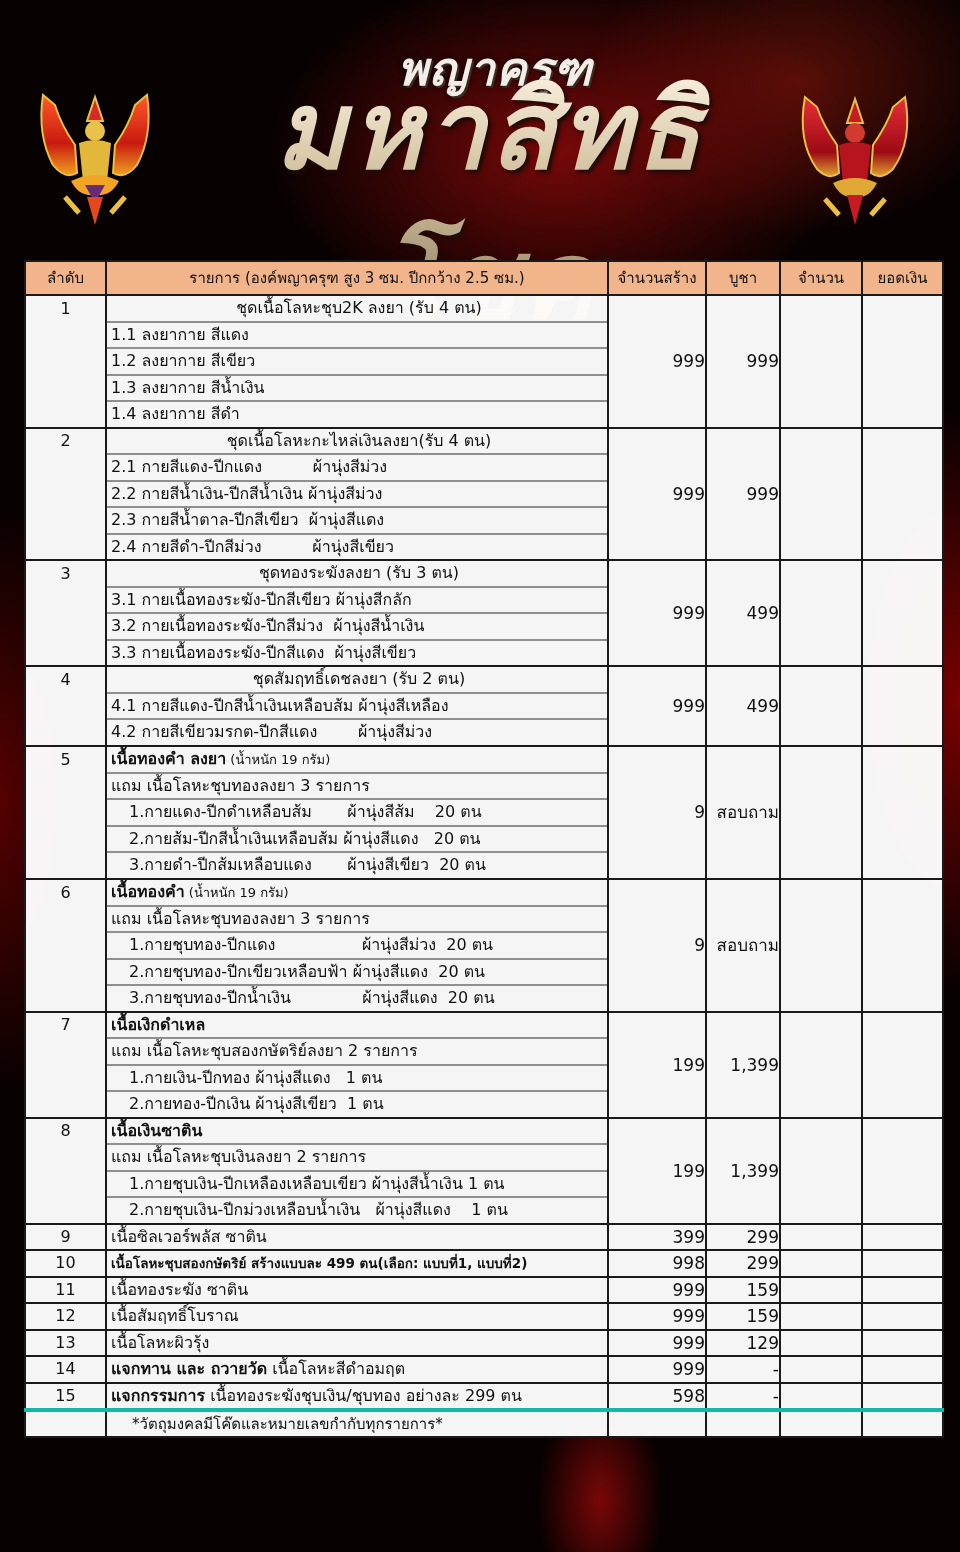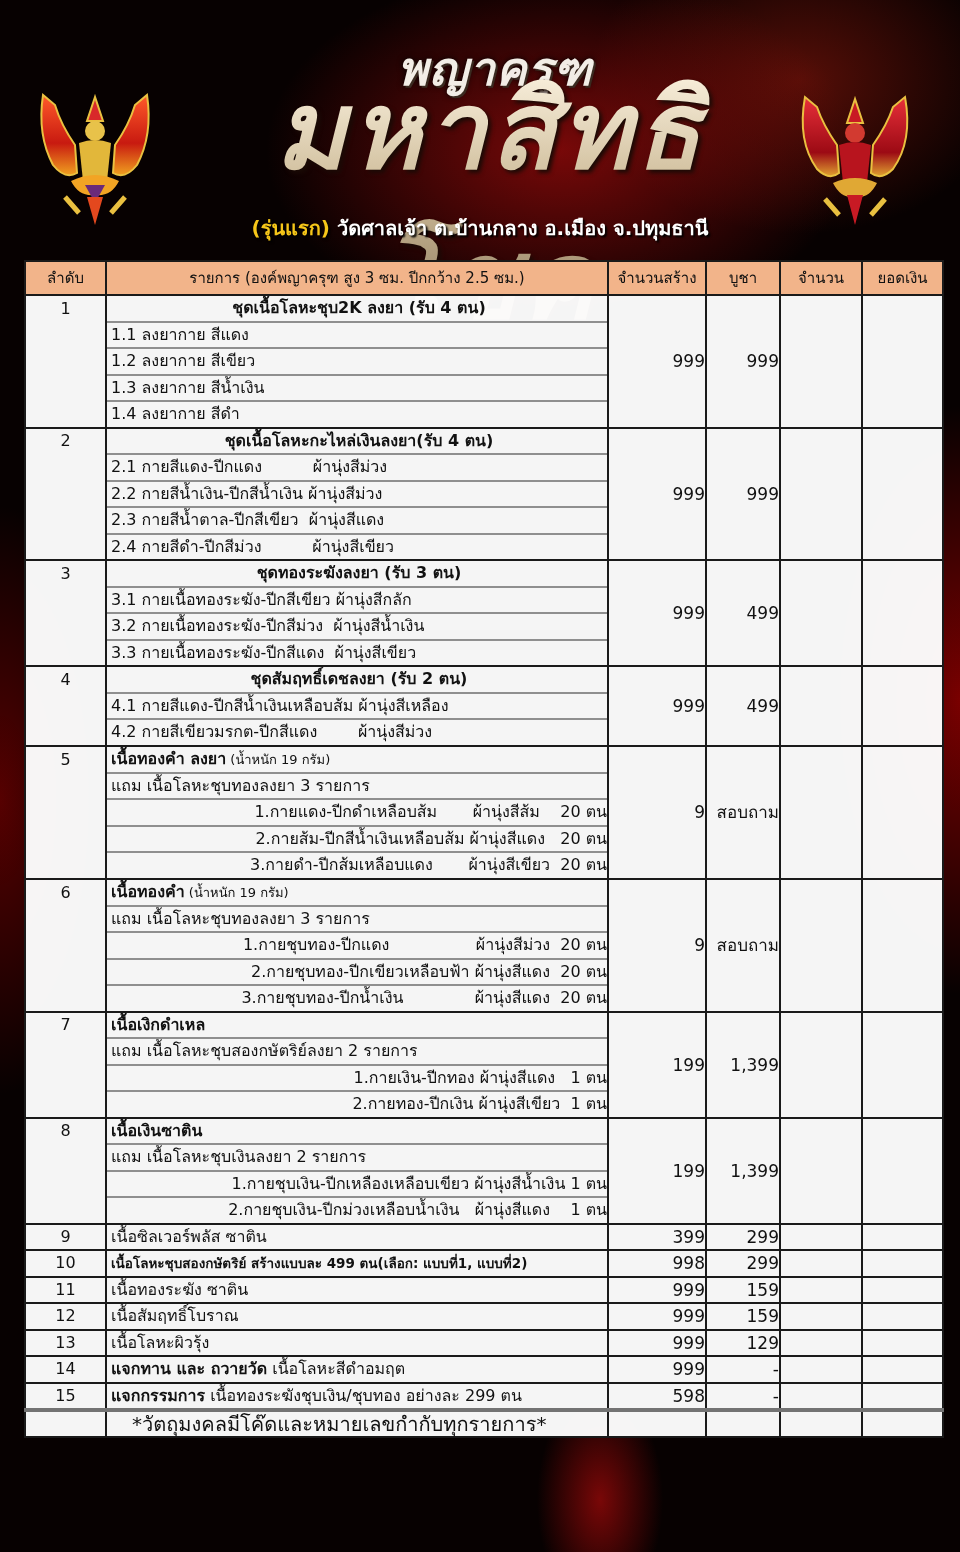--- a/index.html
+++ b/index.html
@@ -65,28 +65,28 @@
   td {
     border-left:2px solid #1a1a1a; border-right:2px solid #1a1a1a;
     padding:0 0 0 4px; font-size:16px; height:24.5px; line-height:24px;
     white-space:nowrap; overflow:hidden;
   }
   td.sub-line { border-top:2px solid #8f8f8f; }
   tr.grp-start td { border-top:2px solid #1a1a1a; }
   td.no { text-align:center; padding:0; }
   td.num { text-align:right; padding:0; font-size:17px; border-top:2px solid #1a1a1a; border-bottom:2px solid #1a1a1a;}
   td.blank { border-top:2px solid #1a1a1a; border-bottom:2px solid #1a1a1a; }
-  td.center-bold { text-align:center; font-weight:bold; }
+  td.center-bold { text-align:center; font-weight:normal; }
   .bold { font-weight:bold; }
   .small { font-size:13px; font-weight:normal;margin-top:9px; }
-  td.indent { padding-left:22px;text-align:right; }
+  td.indent { padding-left:22px; }
   tr.single td { border-top:2px solid #1a1a1a; }
   tr.single td.num { font-size:17px; }
   td.tight { font-size:13.5px; }
-  tr.footer td { border-top:4px solid #737373; border-bottom:2px solid #1a1a1a; height:24px; font-size:20px;padding-left:25px; }
+  tr.footer td { border-top:4px solid #14b8a6; border-bottom:2px solid #1a1a1a; height:24px; font-size:15px;padding-left:25px; }
   tr.last td { border-bottom:2px solid #404040; }
 </style>
 </head>
 <body>
 
 <div class="bg"></div>
 
 <div class="header">
 
   <svg class="garuda left" viewBox="0 0 120 145">
@@ -121,23 +121,20 @@
     <path d="M60 14 L52 38 L68 38 Z" fill="#c81a24" stroke="#e9c040" stroke-width="2"></path>
     <circle cx="60" cy="48" r="10" fill="#d23a30"></circle>
     <path d="M44 60 Q60 54 76 60 L72 98 Q60 106 48 98 Z" fill="#b8141e"></path>
     <path d="M38 98 Q60 88 82 98 Q74 114 60 112 Q46 114 38 98 Z" fill="#e0a834"></path>
     <path d="M52 110 L60 140 L68 110 Z" fill="#c81a24"></path>
     <path d="M30 114 L44 130 M90 114 L76 130" stroke="#e9c040" stroke-width="5"></path>
   </svg>
 
   <div class="title-top">พญาครุฑ</div>
   <div class="title-main">มหาสิทธิโชค</div>
-  <div class="subtitle">
-    <span class="edition">(รุ่นแรก)</span><span> วัดศาลเจ้า ต.บ้านกลาง อ.เมือง จ.ปทุมธานี</span>
-  </div>
 </div>
 
 <div class="table-wrap">
 <table>
   <colgroup>
     <col class="c-no">
         <col class="c-item">
         <col class="c-built">
         <col class="c-price">
         <col class="c-qty">

